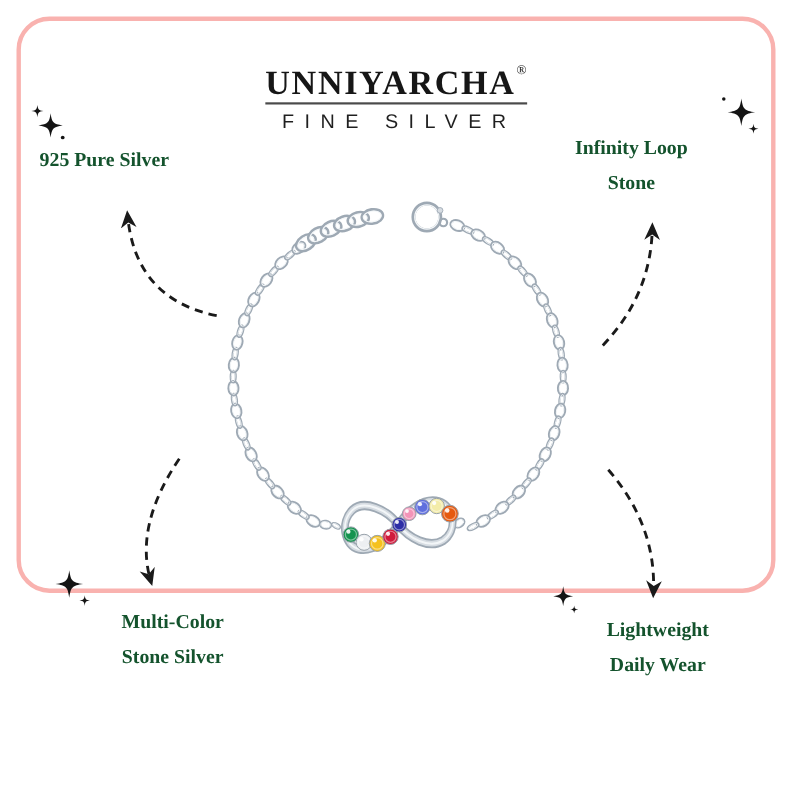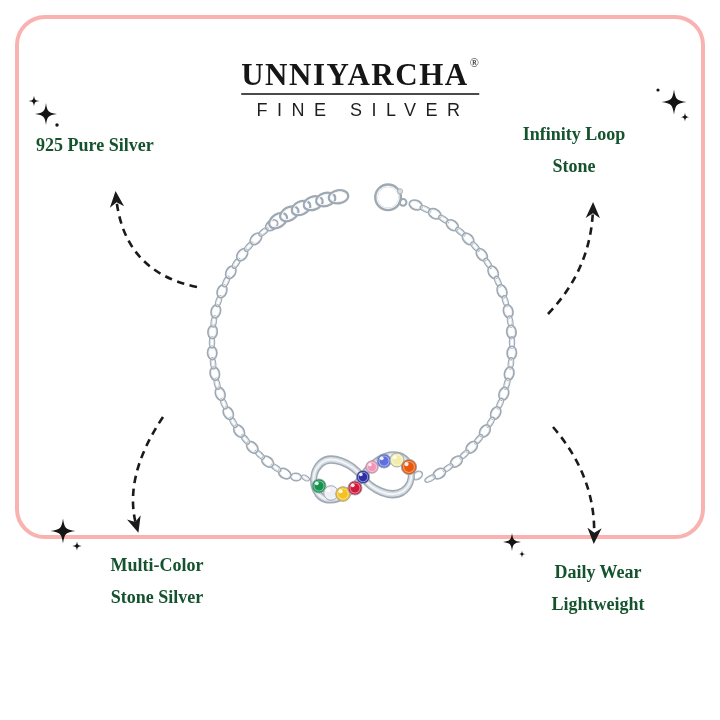--- a/index.html
+++ b/index.html
@@ -446,17 +446,17 @@
     <div>Infinity Loop</div>
     <div>Stone</div>
   </div>
 
   <div class="feature f-bl">
     <div>Multi-Color</div>
     <div>Stone Silver</div>
   </div>
 
   <div class="feature f-br">
+    <div>Lightweight</div>
     <div>Daily Wear</div>
-    <div>Lightweight</div>
   </div>
 
 </div>
 
 </body></html>

